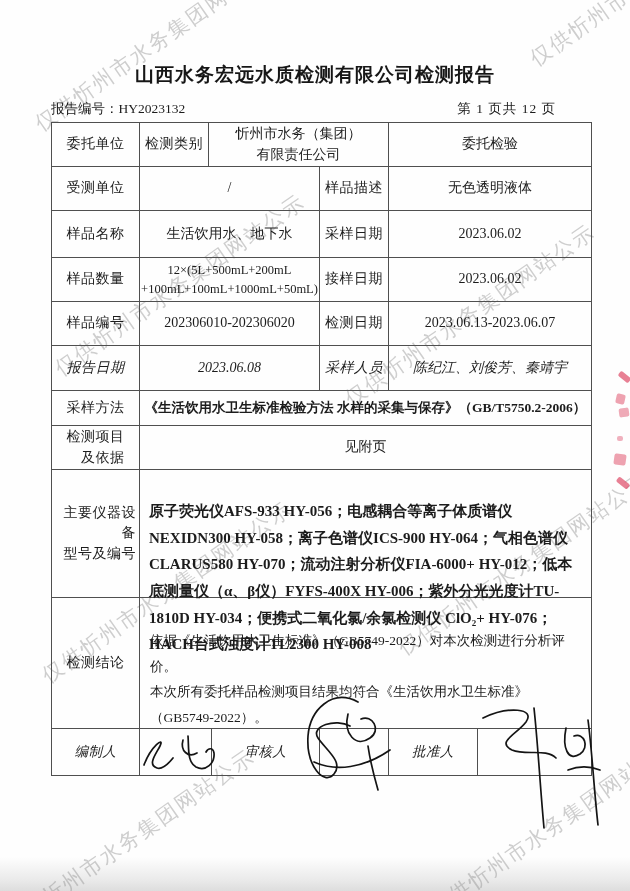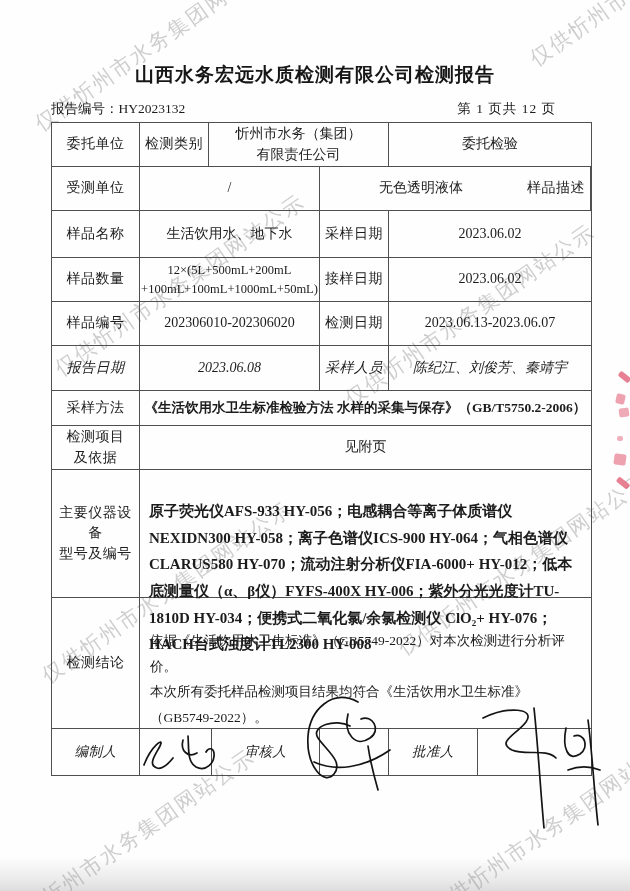--- a/index.html
+++ b/index.html
@@ -35,21 +35,21 @@
   .row:last-child{border-bottom:none;}
   .cell{
     border-right:1px solid #4f4f4f;box-sizing:border-box;
     display:flex;align-items:center;justify-content:center;text-align:center;
     white-space:pre-line;line-height:1.45;padding:2px 3px;
   }
   .cell.last{border-right:none;}
   .lbl{font-size:14px;letter-spacing:0.5px;}
   .val{font-size:14px;}
   .val.small{font-size:12.5px;line-height:1.5;}
-  .w-l1{width:88px;}
+  .w-l1{width:88px;text-align:right;}
   .w-v1{width:180px;}
   .w-l2{width:69px;}
   .w-v2{flex:1;}
   .w-wide{flex:1;}
   .w-s1{width:88px;} .w-s2{width:72px;} .w-s3{width:108px;}
   .w-s4{width:69px;} .w-s5{width:89px;} .w-s6{flex:1;}
   .val.method{font-size:13.5px;font-weight:bold;}
   .val.instruments{
     display:block;text-align:left;justify-content:flex-start;
     font-size:15px;line-height:1.78;padding:28px 10px 4px 9px;font-weight:bold;
@@ -103,22 +103,22 @@
       <div class="cell lbl w-l1">委托单位</div>
       <div class="cell lbl w-l2">检测类别</div>
       <div class="cell val w-v1">忻州市水务（集团）
 有限责任公司</div>
       <div class="cell val w-v2 last">委托检验</div>
     </div>
 
     <div class="row" style="height:44px;">
       <div class="cell lbl w-l1">受测单位</div>
       <div class="cell val w-v1">/</div>
+      <div class="cell lbl w-l2">样品描述</div>
       <div class="cell val w-v2 last">无色透明液体</div>
-      <div class="cell lbl w-l2">样品描述</div>
     </div>
 
     <div class="row" style="height:47px;">
       <div class="cell lbl w-l1">样品名称</div>
       <div class="cell val w-v1">生活饮用水、地下水</div>
       <div class="cell lbl w-l2">采样日期</div>
       <div class="cell val w-v2 last">2023.06.02</div>
     </div>
 
     <div class="row" style="height:44px;">

